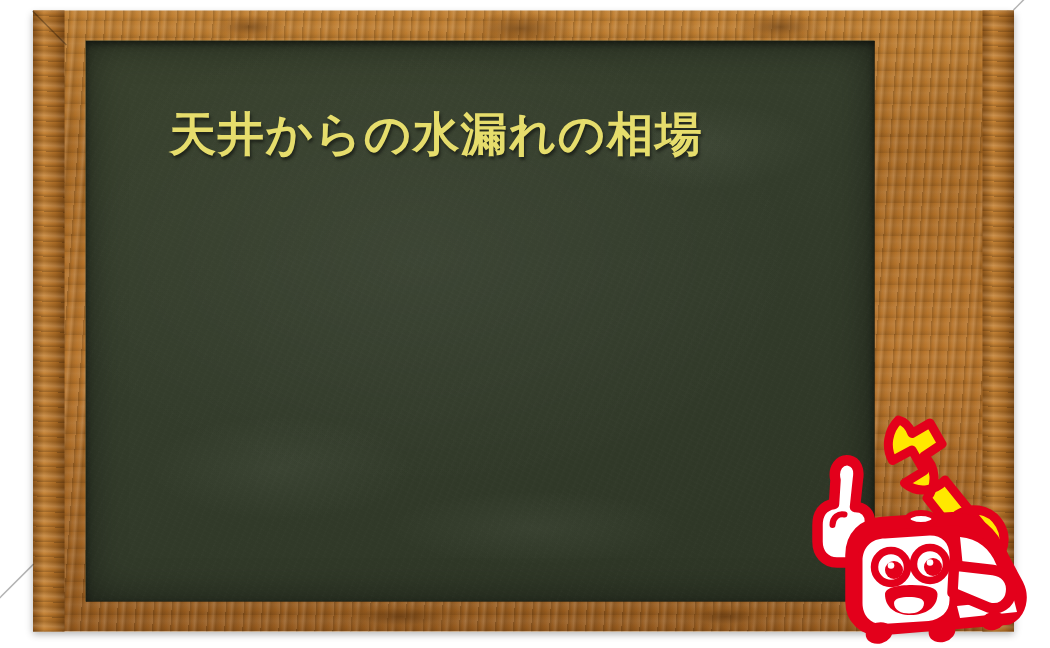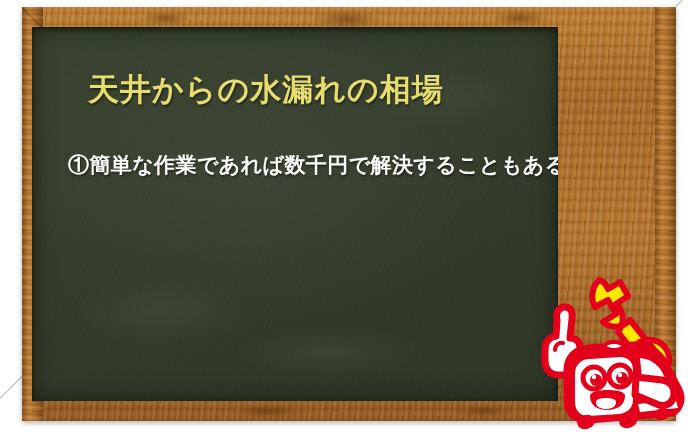--- a/index.html
+++ b/index.html
@@ -62,21 +62,21 @@
     transform-origin:0 0;
   }
   .mitre.tl { left:0;  top:0;  transform:rotate(45deg); }
   .mitre.tr { right:0; top:0;  transform:rotate(135deg); transform-origin:100% 0; }
   .mitre.bl { left:0;  bottom:0; transform:rotate(-45deg); transform-origin:0 100%; }
   .mitre.br { right:0; bottom:0; transform:rotate(-135deg); transform-origin:100% 100%; }
 
   
   .board-surface {
     position:absolute;
-    left:32px; top:27px;
+    left:57px; top:27px;
     width:526px; height:374px;
     background:
       radial-gradient(ellipse 70% 60% at 42% 38%,
         rgba(255,255,255,.045) 0%, rgba(255,255,255,0) 70%),
       linear-gradient(160deg, #3a432f 0%, #343d2c 45%, #2e3626 100%);
     box-shadow:
       inset 0 0 26px rgba(0,0,0,.45),
       inset 0 2px 5px rgba(0,0,0,.55);
     overflow:hidden;
   }
@@ -155,21 +155,20 @@
   </div>
 
   <div class="board-surface">
     <div class="chalk-noise"></div>
     <div class="chalk-smudge" style="left:40px; top:250px; width:180px; height:70px;"></div>
     <div class="chalk-smudge" style="left:330px; top:40px; width:160px; height:60px;"></div>
     <div class="chalk-smudge" style="left:200px; top:300px; width:200px; height:50px;"></div>
 
     <div class="board-title">天井からの水漏れの相場</div>
 
-    <div class="board-line l1">①簡単な作業であれば数千円で解決することもある</div>
 
   </div>
 
   <div class="mascot">
     <svg viewBox="0 0 172 170" xmlns="http://www.w3.org/2000/svg">
 
       <g>
         <path d="M71 18
                  C 64 25, 62 36, 67 45
                  L 80 38

